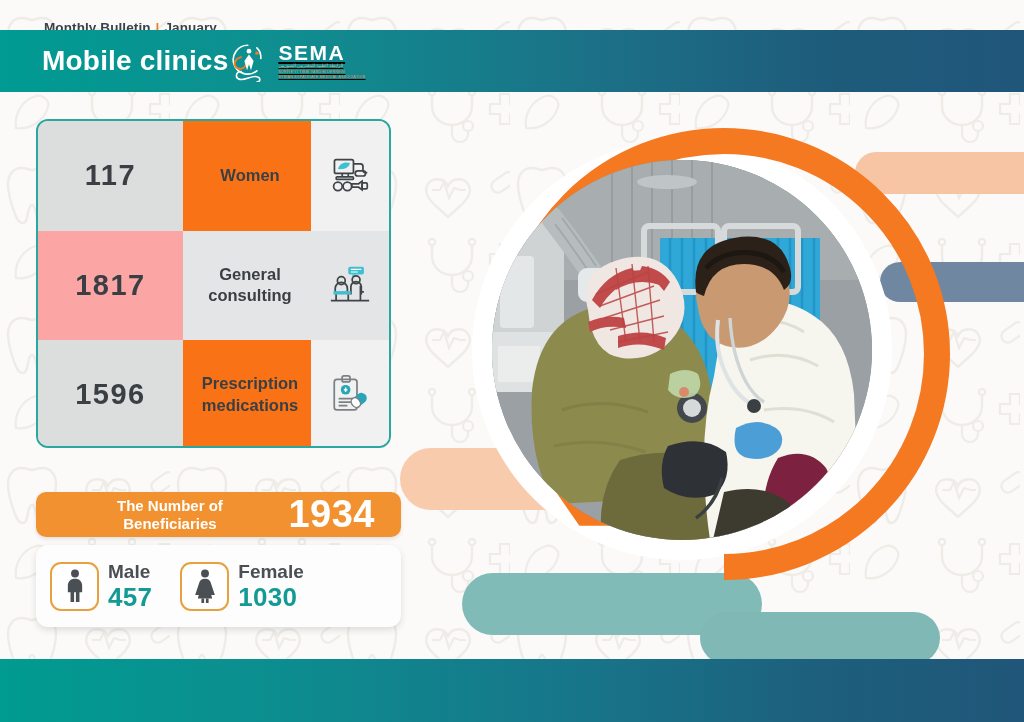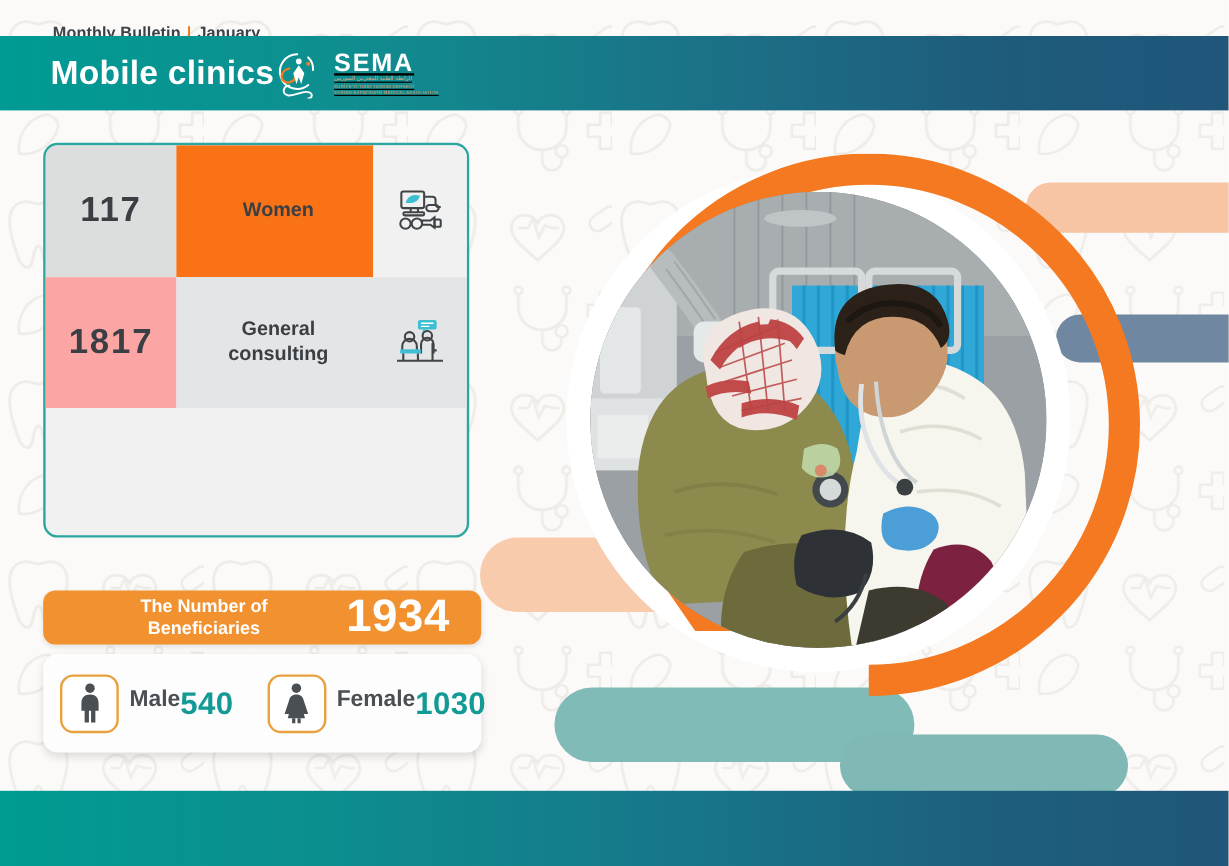--- a/index.html
+++ b/index.html
@@ -123,21 +123,21 @@
   .stat-row {
     display: flex;
     align-items: stretch;
     height: 109.6px;
   }
   .stat-row.alt .stat-num-cell { background: #fca5a5; }
   .stat-row.alt .stat-label-cell,
   .stat-row.alt .stat-icon-cell { background: #e4e5e6; }
 
   .stat-num-cell {
-    width: 109px;
+    width: 145px;
     background: #dcdddd;
     display: flex;
     align-items: center;
     justify-content: center;
     font-size: 29px;
     font-weight: bold;
     color: #3a3f44;
     letter-spacing: 1.5px;
   }
   .stat-label-cell {
@@ -208,21 +208,21 @@
   .gender-item + .gender-item { margin-left: 28px; }
   .gender-iconbox {
     width: 49px; height: 49px;
     border: 2px solid #e8a13f;
     border-radius: 11px;
     display: flex;
     align-items: center;
     justify-content: center;
     background: #ffffff;
   }
-  .gender-text { display: flex; line-height: 1; }
+  .gender-text { display: flex; flex-direction: column; line-height: 1; }
   .gender-name {
     font-size: 19px;
     font-weight: bold;
     color: #4a4f54;
     margin-bottom: 3px;
   }
   .gender-num {
     font-size: 26px;
     font-weight: bold;
     color: #149a95;
@@ -376,39 +376,56 @@
           <circle cx="31" cy="17" r="4.5" fill="none" stroke="#3f4447" stroke-width="2"></circle>
           <path d="M25 34 v-9 a6 6 0 0 1 12 0 v9" fill="none" stroke="#3f4447" stroke-width="2"></path>
           <rect x="5" y="30" width="20" height="4" fill="#3fc0d2"></rect>
           <path d="M8 34 v7 M22 34 v7" stroke="#3f4447" stroke-width="2"></path>
           <path d="M36 24 v17 M36 31 h4" stroke="#3f4447" stroke-width="2"></path>
           <path d="M2 41 h44" stroke="#3f4447" stroke-width="2"></path>
         </svg>
       </div>
     </div>
 
+    <div class="stat-row">
+      <div class="stat-num-cell">1596</div>
+      <div class="stat-label-cell">
+        <div class="stat-label">Prescription<br>medications</div>
+      </div>
+      <div class="stat-icon-cell">
+        <svg width="40" height="42" viewBox="0 0 44 48" aria-hidden="true">
+          <rect x="4" y="6" width="26" height="35" rx="3" fill="none" stroke="#7b8184" stroke-width="2"></rect>
+          <rect x="13" y="2" width="9" height="7" rx="2" fill="none" stroke="#7b8184" stroke-width="2"></rect>
+          <circle cx="17" cy="18" r="5.5" fill="#27a6b8"></circle>
+          <path d="M15 18 h4 M17 15.5 v5" stroke="#ffffff" stroke-width="1.6"></path>
+          <path d="M9 28 h16 M9 32 h16 M9 36 h10" stroke="#7b8184" stroke-width="2"></path>
+          <rect x="23" y="24" width="19" height="12" rx="6" fill="#27a6b8" transform="rotate(-38 32 30)"></rect>
+          <rect x="23" y="24" width="9.5" height="12" rx="6" fill="#ffffff" transform="rotate(-38 32 30)" stroke="#7b8184" stroke-width="1.6"></rect>
+        </svg>
+      </div>
+    </div>
 
   </div>
 
   <div class="benef-bar">
     <div class="benef-label">The Number of<br>Beneficiaries</div>
     <div class="benef-value">1934</div>
   </div>
 
   <div class="gender-card">
     <div class="gender-item">
       <div class="gender-iconbox">
         <svg width="24" height="34" viewBox="0 0 26 38" aria-hidden="true">
           <circle cx="13" cy="5" r="4.4" fill="#4a4f54"></circle>
           <path d="M13 11 c-5 0 -8 3 -8 8 v7 h3 v11 h4 V26 h2 v11 h4 V26 h3 v-7 c0 -5 -3 -8 -8 -8 z" fill="#4a4f54"></path>
         </svg>
       </div>
       <div class="gender-text">
         <span class="gender-name">Male</span>
-        <span class="gender-num">540</span>
+        <span class="gender-num">457</span>
       </div>
     </div>
 
     <div class="gender-item">
       <div class="gender-iconbox">
         <svg width="24" height="34" viewBox="0 0 26 38" aria-hidden="true">
           <circle cx="13" cy="5" r="4.4" fill="#4a4f54"></circle>
           <path d="M13 11 c-4 0 -6 2 -7 6 l-4 12 h4 l-1 4 h16 l-1 -4 h4 l-4 -12 c-1 -4 -3 -6 -7 -6 z" fill="#4a4f54"></path>
           <path d="M9 33 v5 h3 v-5 z M14 33 v5 h3 v-5 z" fill="#4a4f54"></path>
         </svg>

